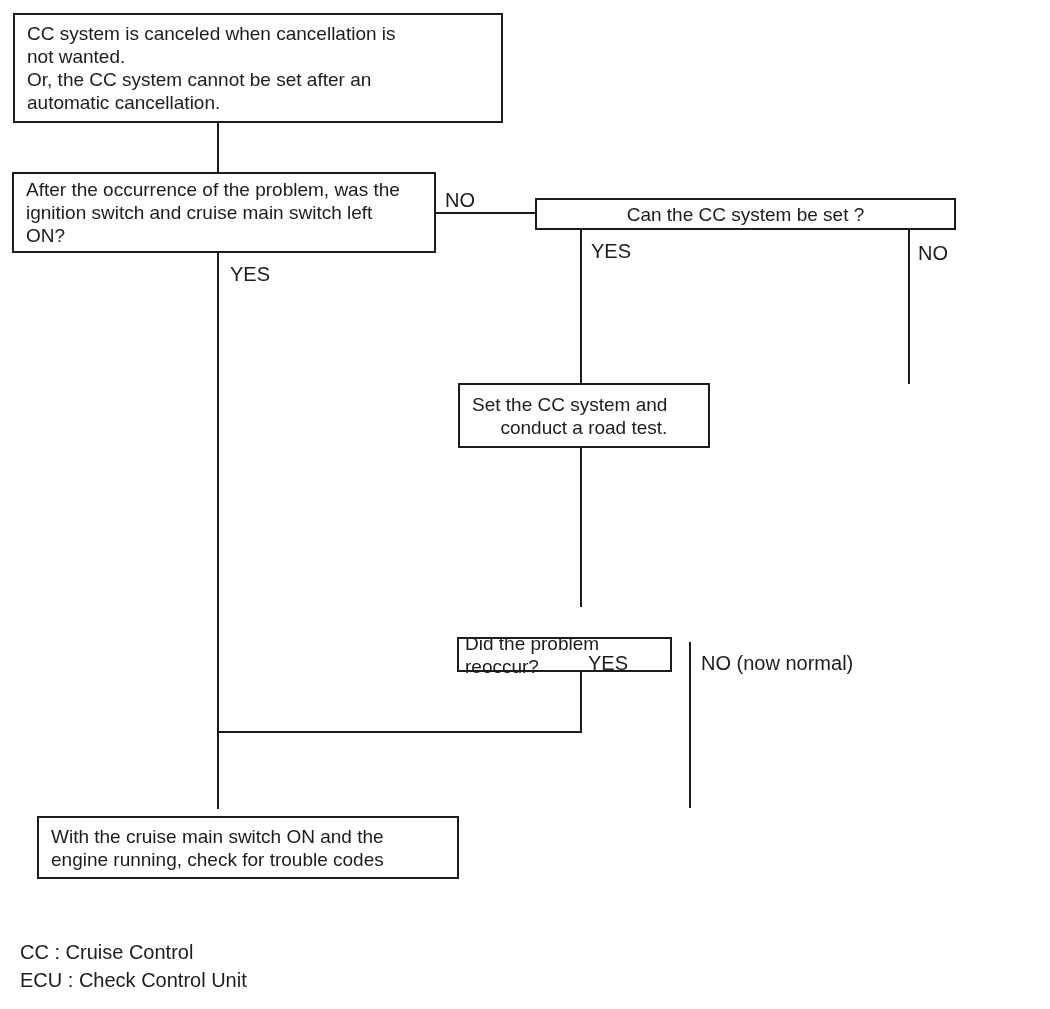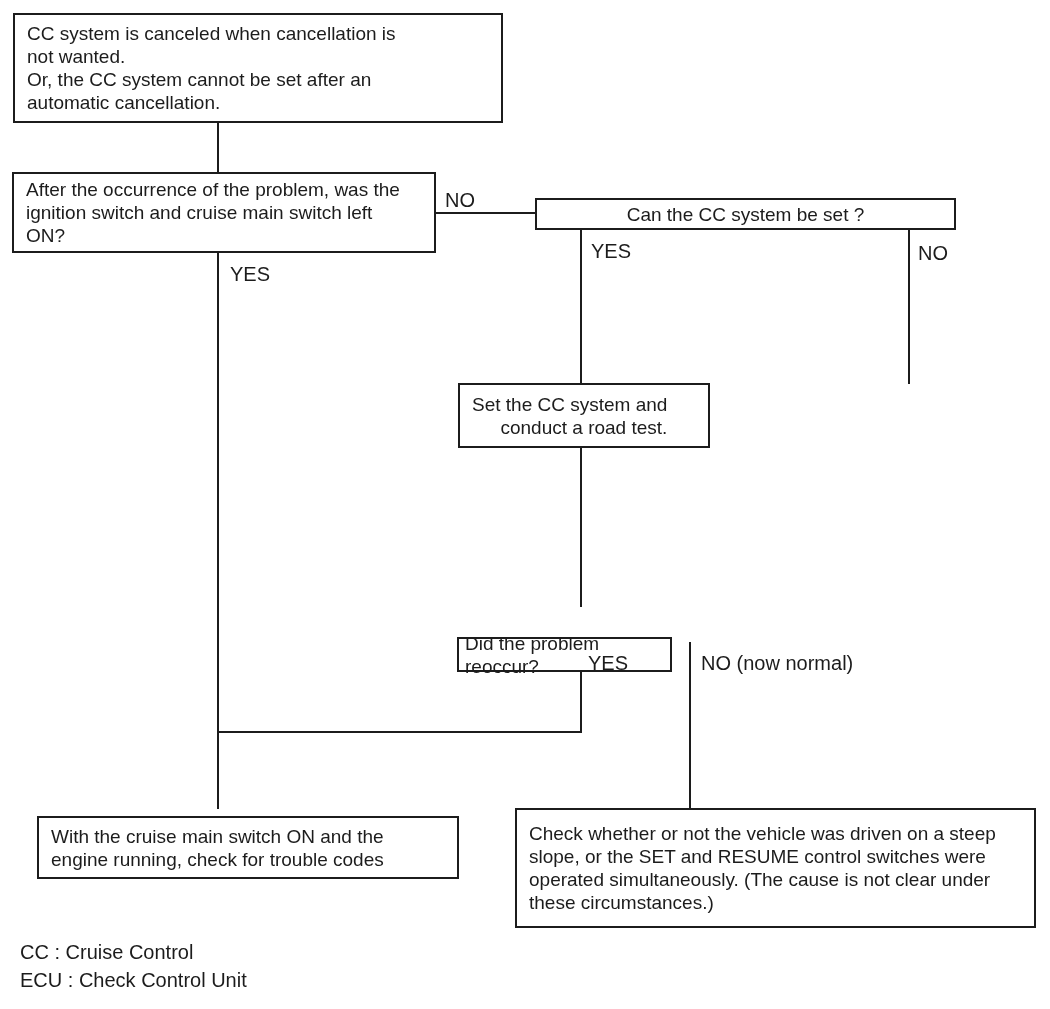--- a/index.html
+++ b/index.html
@@ -94,24 +94,20 @@
 automatic cancellation.</div>
   <div class="box left" id="box-ignition">After the occurrence of the problem, was the
 ignition switch and cruise main switch left
 ON?</div>
   <div class="box center" id="box-canset">Can the CC system be set ?</div>
   <div class="box left" id="box-roadtest">Set the CC system and
 conduct a road test.</div>
   <div class="box center" id="box-reoccur">Did the problem reoccur?</div>
   <div class="box left" id="box-enginecheck">With the cruise main switch ON and the
 engine running, check for trouble codes</div>
-  <div class="box left" id="box-steepslope">Check whether or not the vehicle was driven on a steep
-slope, or the SET and RESUME control switches were
-operated simultaneously. (The cause is not clear under
-these circumstances.)</div>
 
   <div class="label" id="label-ignition-no">NO</div>
   <div class="label" id="label-ignition-yes">YES</div>
   <div class="label" id="label-canset-yes">YES</div>
   <div class="label" id="label-canset-no">NO</div>
   <div class="label" id="label-reoccur-yes">YES</div>
   <div class="label" id="label-reoccur-no">NO (now normal)</div>
 
   <div class="label" id="legend-cc">CC : Cruise Control</div>
   <div class="label" id="legend-ecu">ECU : Check Control Unit</div>

